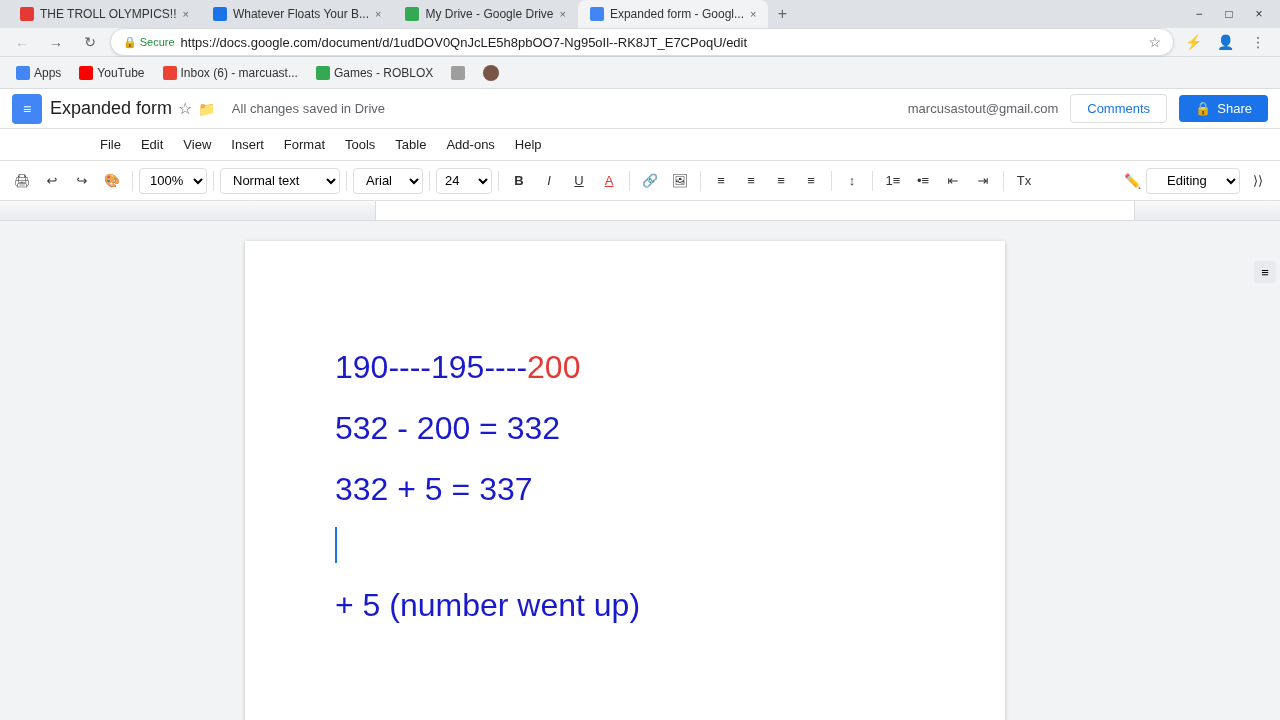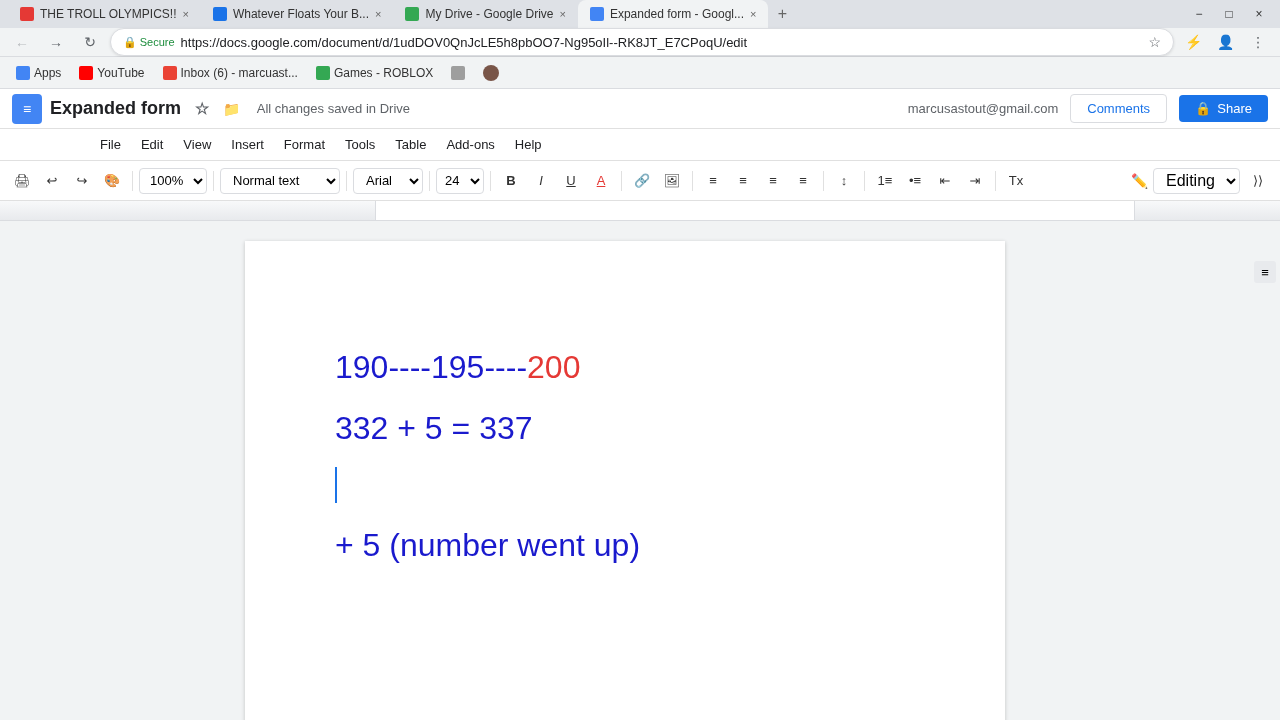--- a/index.html
+++ b/index.html
@@ -60,23 +60,23 @@
     
     .menu-bar { height: 32px; background: white; display: flex; align-items: center; padding: 0 90px; gap: 0; border-bottom: 1px solid #e0e0e0; }
     .menu-item { padding: 4px 10px; font-size: 13px; color: #202124; cursor: pointer; border-radius: 4px; }
 
     
     .formatting-toolbar { height: 40px; background: white; display: flex; align-items: center; padding: 0 8px; gap: 2px; border-bottom: 1px solid #e0e0e0; }
     .fmt-separator { width: 1px; height: 20px; background: #e0e0e0; margin: 0 4px; }
     .zoom-select { height: 26px; border: 1px solid #dadce0; border-radius: 4px; font-size: 13px; padding: 0 6px; cursor: pointer; background: white; }
     .style-select { height: 26px; border: 1px solid #dadce0; border-radius: 4px; font-size: 13px; padding: 0 8px; cursor: pointer; background: white; min-width: 120px; }
     .font-select { height: 26px; border: 1px solid #dadce0; border-radius: 4px; font-size: 13px; padding: 0 8px; cursor: pointer; background: white; min-width: 70px; }
-    .size-select { height: 26px; border: 1px solid #dadce0; border-radius: 4px; font-size: 13px; padding: 0 4px; cursor: pointer; background: white; width: 48px; }
+    .size-select { height: 26px; border: 1px solid #dadce0; border-radius: 4px; font-size: 13px; padding: 0 4px; cursor: pointer; background: white; width: 56px; }
     .fmt-icon-btn { width: 28px; height: 28px; border: none; background: transparent; cursor: pointer; border-radius: 4px; font-size: 13px; display: flex; align-items: center; justify-content: center; color: #333; }
-    .editing-select { height: 26px; border: 1px solid #dadce0; border-radius: 4px; font-size: 16px; padding: 0 8px; cursor: pointer; background: white; margin-left: auto; }
+    .editing-select { height: 26px; border: 1px solid #dadce0; border-radius: 4px; font-size: 13px; padding: 0 16px; cursor: pointer; background: white; margin-left: auto; }
 
     
     .ruler { height: 20px; background: #f8f9fa; border-bottom: 1px solid #e0e0e0; position: relative; }
     .doc-page { width: 760px; min-height: 500px; background: white; box-shadow: 0 1px 4px rgba(0,0,0,0.2); padding: 80px 90px; }
     .doc-math { font-size: 32px; color: #1a1acd; font-family: Arial, sans-serif; line-height: 1.4; }
     .doc-cursor { display: inline-block; width: 2px; height: 36px; background: #1a73e8; vertical-align: middle; margin-right: 2px; animation: blink 1s infinite; }
     @keyframes blink { 0%, 100% { opacity: 1; } 50% { opacity: 0; } }
 
     .math-line { margin-bottom: 16px; }
     .text-blue { color: #1a1acd; }
@@ -174,21 +174,21 @@
     </div>
   </div>
 
   <div class="app-area">
 
     <div class="gdocs-topbar">
       <div class="gdocs-logo">
         <span>≡</span>
       </div>
       <div class="gdocs-title-area">
-        <div style="display:flex;align-items:center;gap:14px;font-weight:bold;">
+        <div style="display:flex;align-items:center;gap:6px;">
           <span style="font-size:18px;color:#202124;">Expanded form</span>
           <span style="color:#5f6368;font-size:16px;">☆</span>
           <span style="color:#5f6368;font-size:14px;">📁</span>
         </div>
       </div>
       <span class="saved-text">All changes saved in Drive</span>
       <div class="gdocs-right">
         <span style="font-size:13px;color:#5f6368;">marcusastout@gmail.com</span>
         <button class="comments-btn">Comments</button>
         <button class="share-btn">
@@ -271,20 +271,23 @@
       <div class="doc-scroll-area">
         <div class="doc-page">
 
 
           <div style="height:24px;"></div>
 
           <div class="math-line">
             <span class="doc-math text-blue">190----195----</span><span class="doc-math text-red">200</span>
           </div>
 
+          <div class="math-line">
+            <span class="doc-math text-blue">532 - 200 = 332</span>
+          </div>
 
           <div class="math-line">
             <span class="doc-math text-blue">332 + 5 = 337</span>
           </div>
 
           <div class="math-line" style="min-height:40px;">
             <span class="doc-cursor"></span>
           </div>
 
           <div class="math-line">

